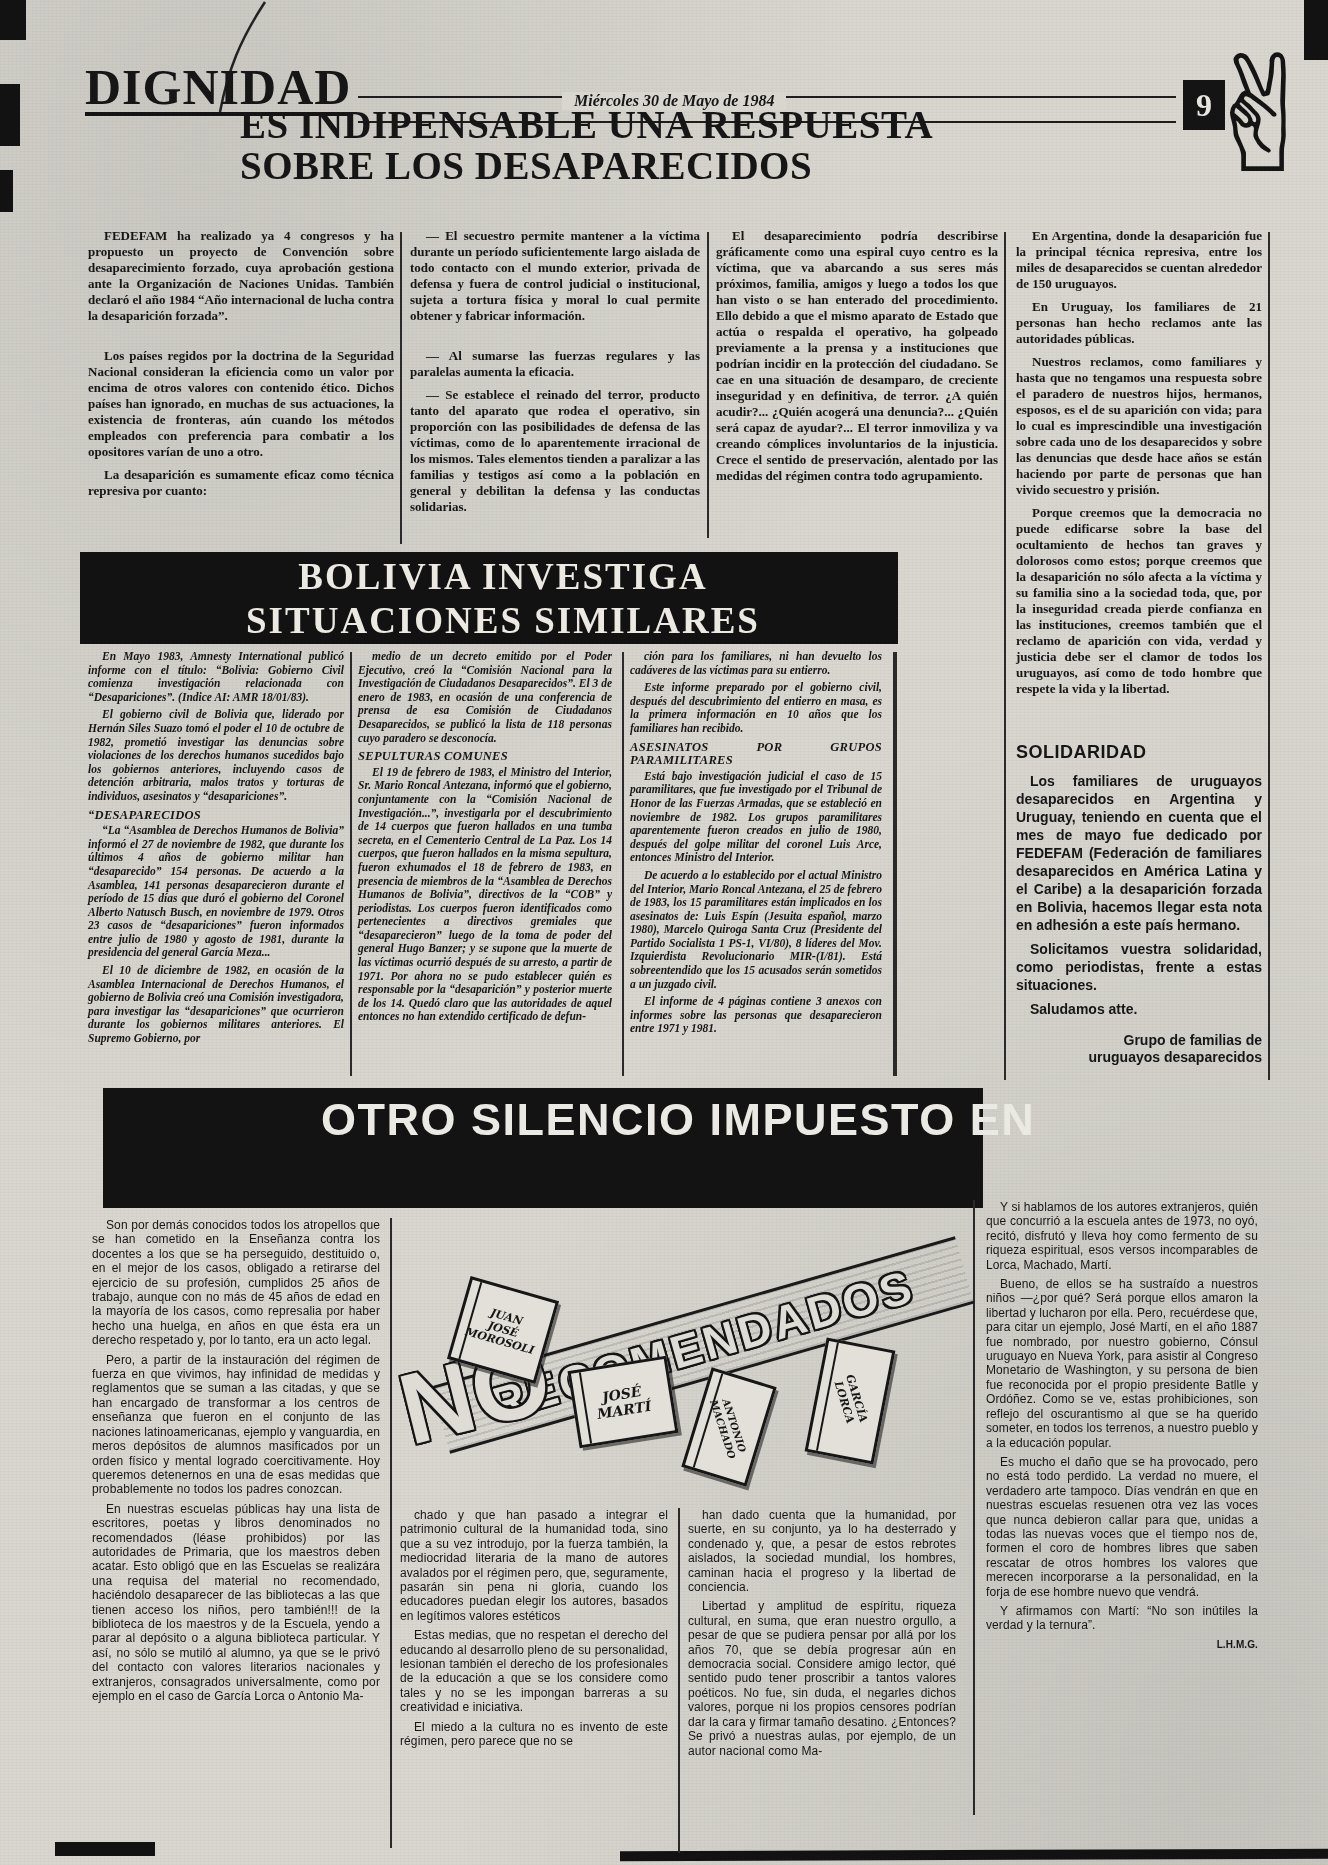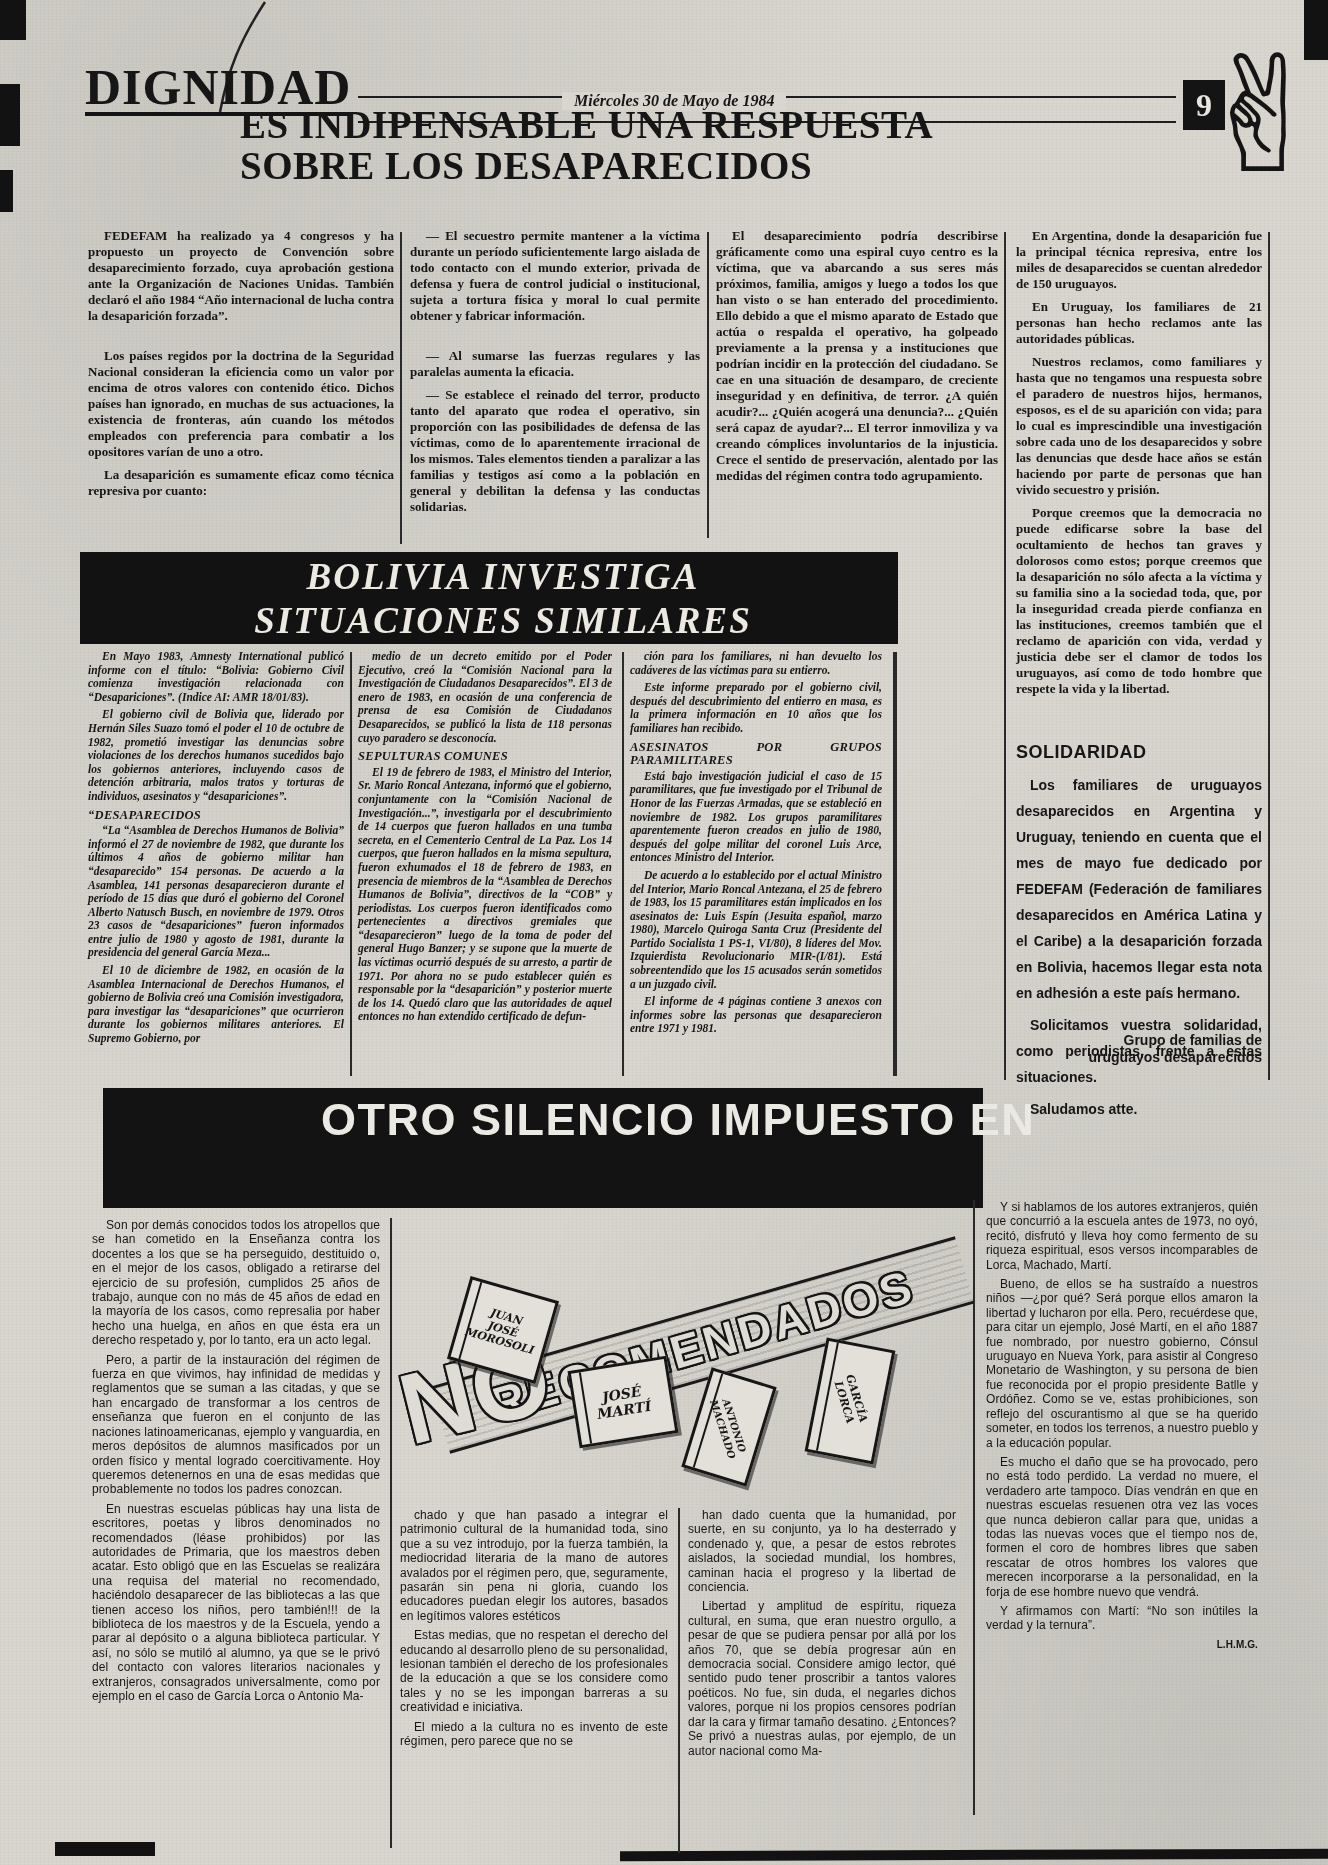--- a/index.html
+++ b/index.html
@@ -30,28 +30,28 @@
   .headline .l2{font-size:39px;}
 
   
   .col{position:absolute; text-align:justify;}
   .a1{font-size:13px; line-height:16px; font-weight:700;}
   .a1 p{margin:0 0 7px; text-indent:16px;}
   .a1 p.gap-lg{margin-bottom:24px;}
 
   
   .banner-b{background:#121212; color:#ece9e2; text-align:center; font-weight:700;}
-  .banner-b .bl{font-size:37px; letter-spacing:2px; line-height:1.18; padding-left:28px;font-style:italic;}
+  .banner-b .bl{font-size:37px; letter-spacing:2px; line-height:1.18; padding-left:28px;}
   .bol{font-size:11.5px; line-height:13.6px; font-style:italic; font-weight:700;}
   .bol p{margin:0 0 4px; text-indent:14px;}
   .bol .bhead{font-size:12.5px; text-indent:0; margin:5px 0 2px; letter-spacing:0.3px;}
 
   
   .sol-head{font-family:"Liberation Sans", sans-serif; font-weight:700; font-size:18px; letter-spacing:0.5px;}
-  .sol{font-family:"Liberation Sans", sans-serif; font-weight:700; font-size:14px; line-height:26px;}
+  .sol{font-family:"Liberation Sans", sans-serif; font-weight:700; font-size:14px; line-height:18px;}
   .sol p{margin:0 0 6px; text-indent:14px;}
   .sol-sig{font-family:"Liberation Sans", sans-serif; font-weight:700; font-size:14px; line-height:17px; text-align:right;}
 
   
   .banner-e{background:#131313; color:#ebe9e3;}
   .banner-e .el{position:absolute; font-family:"Liberation Sans", sans-serif; font-weight:700; font-size:45px; letter-spacing:1.5px; white-space:nowrap;}
 
   
   .edu{font-family:"Liberation Sans", sans-serif; font-size:12px; line-height:14.4px; font-weight:400; letter-spacing:0.1px;}
   .edu p{margin:0 0 5px; text-indent:14px;}

